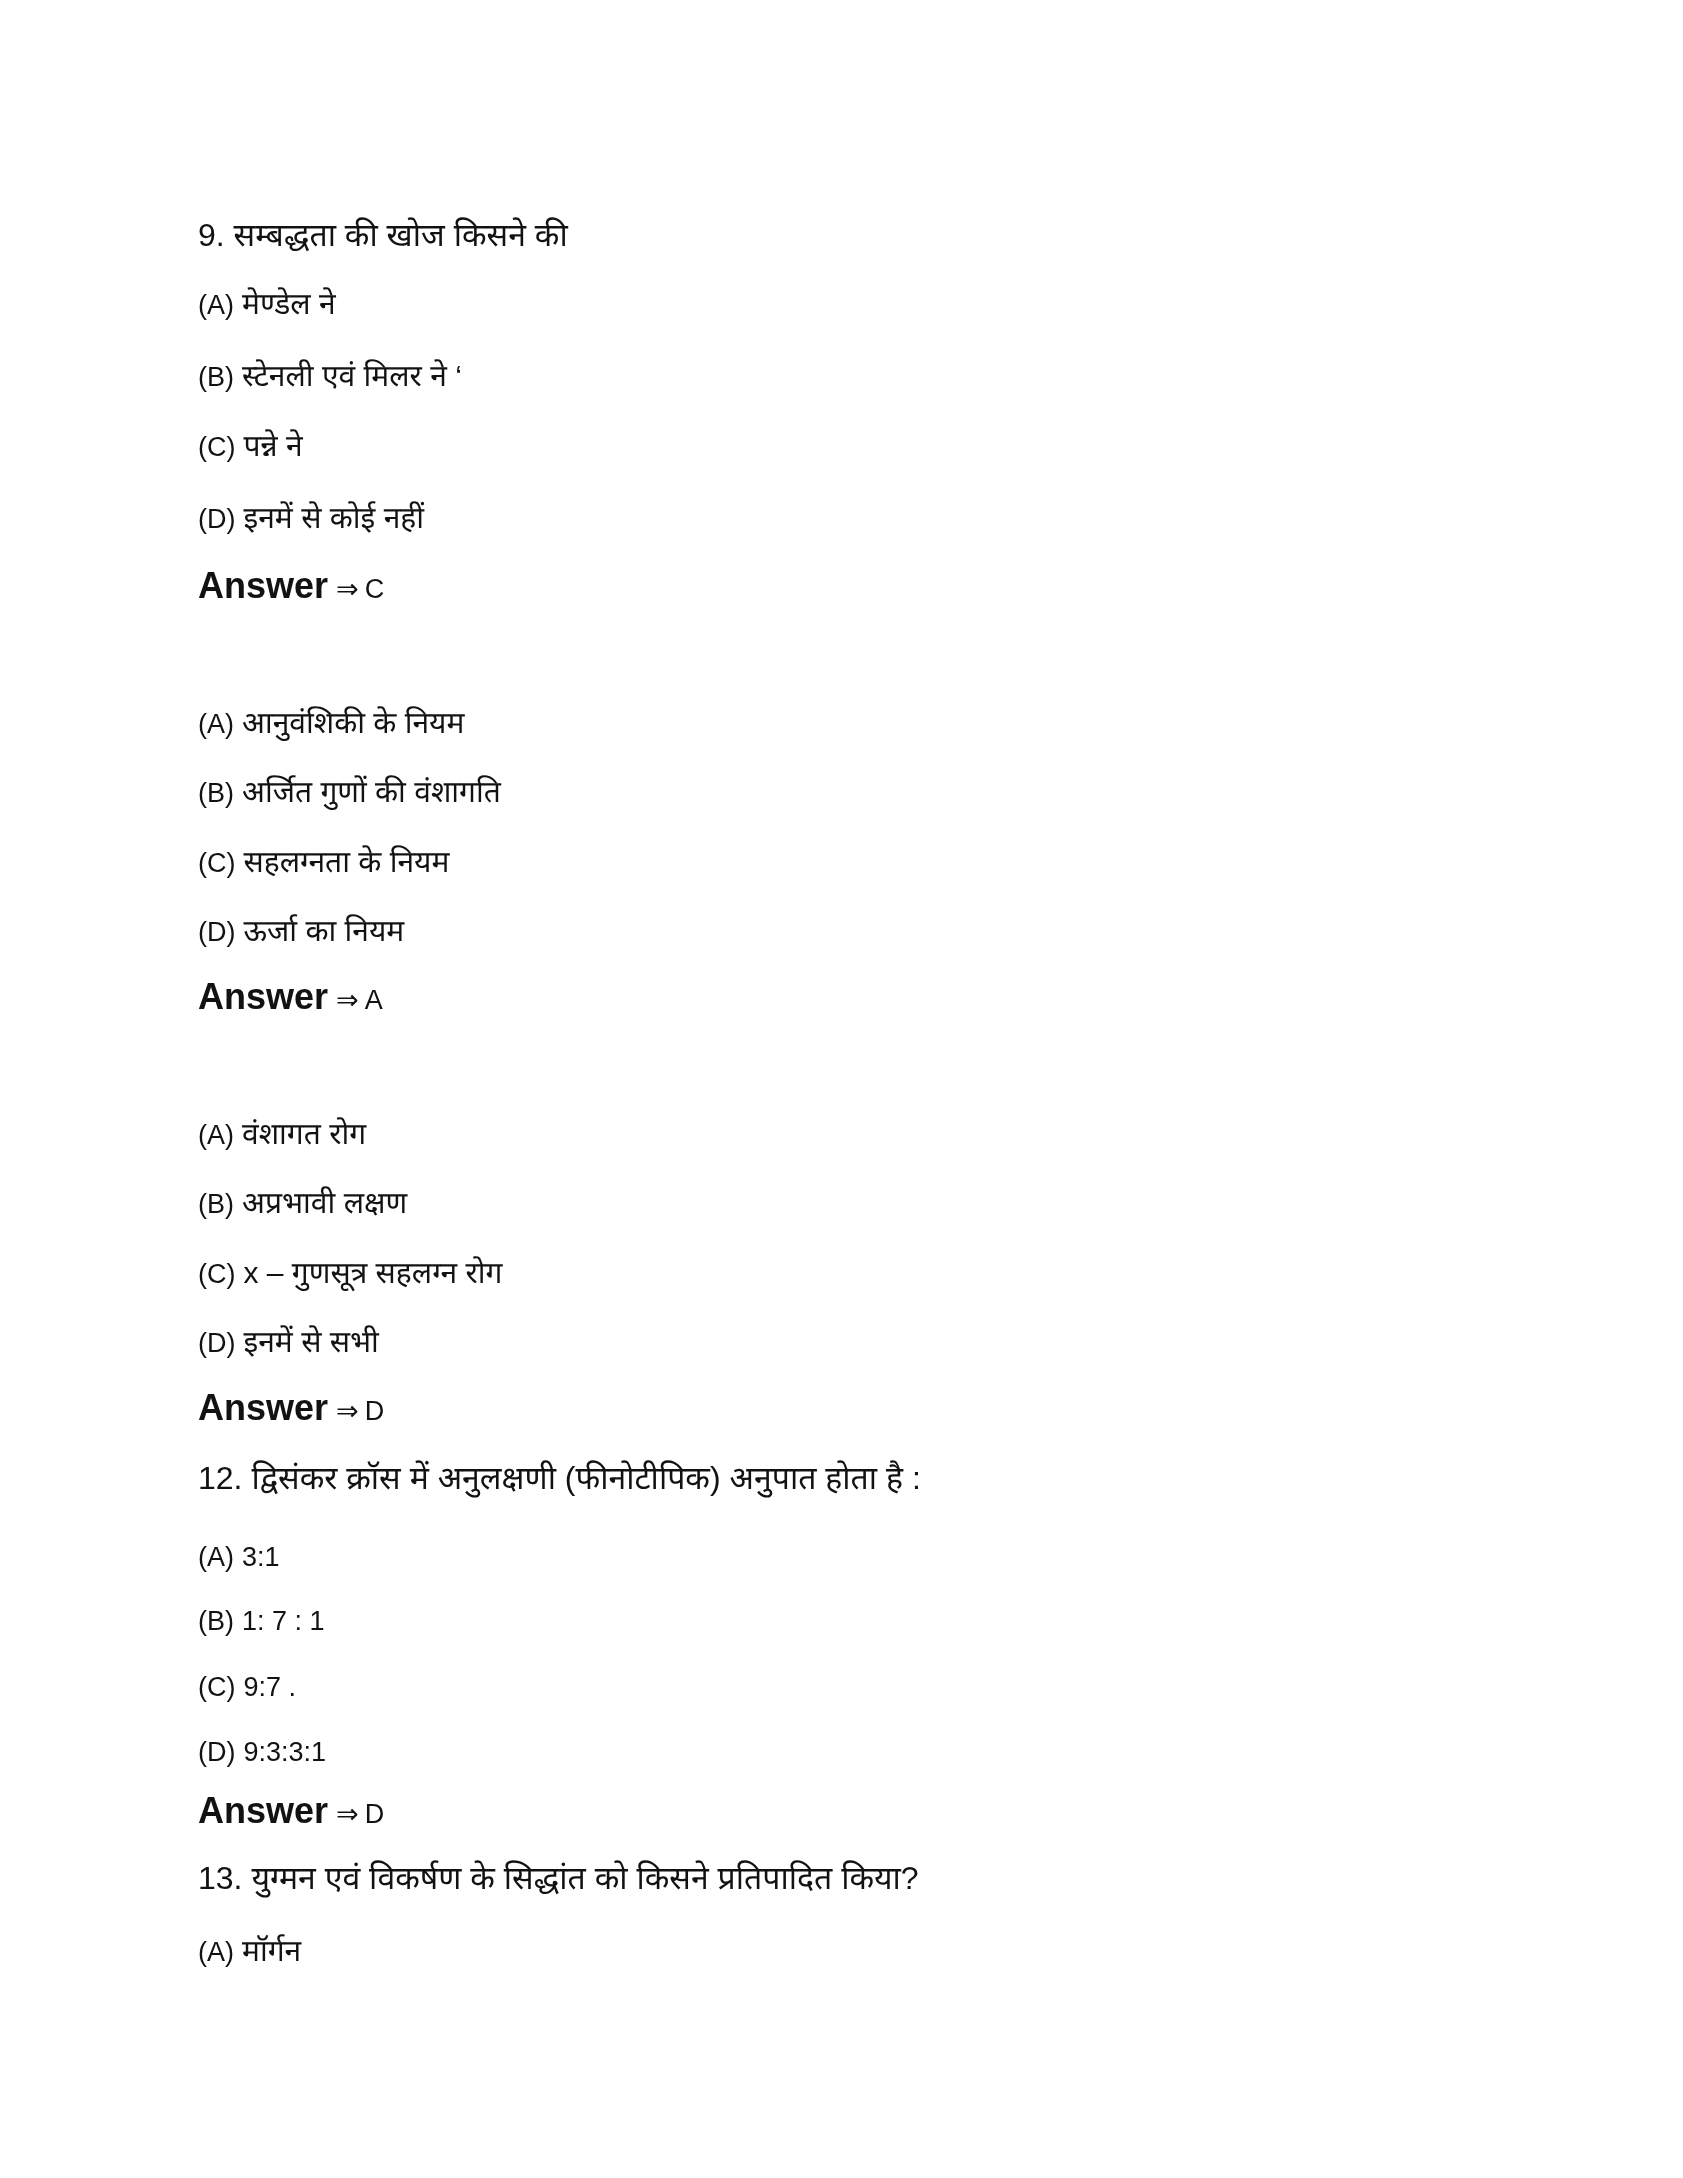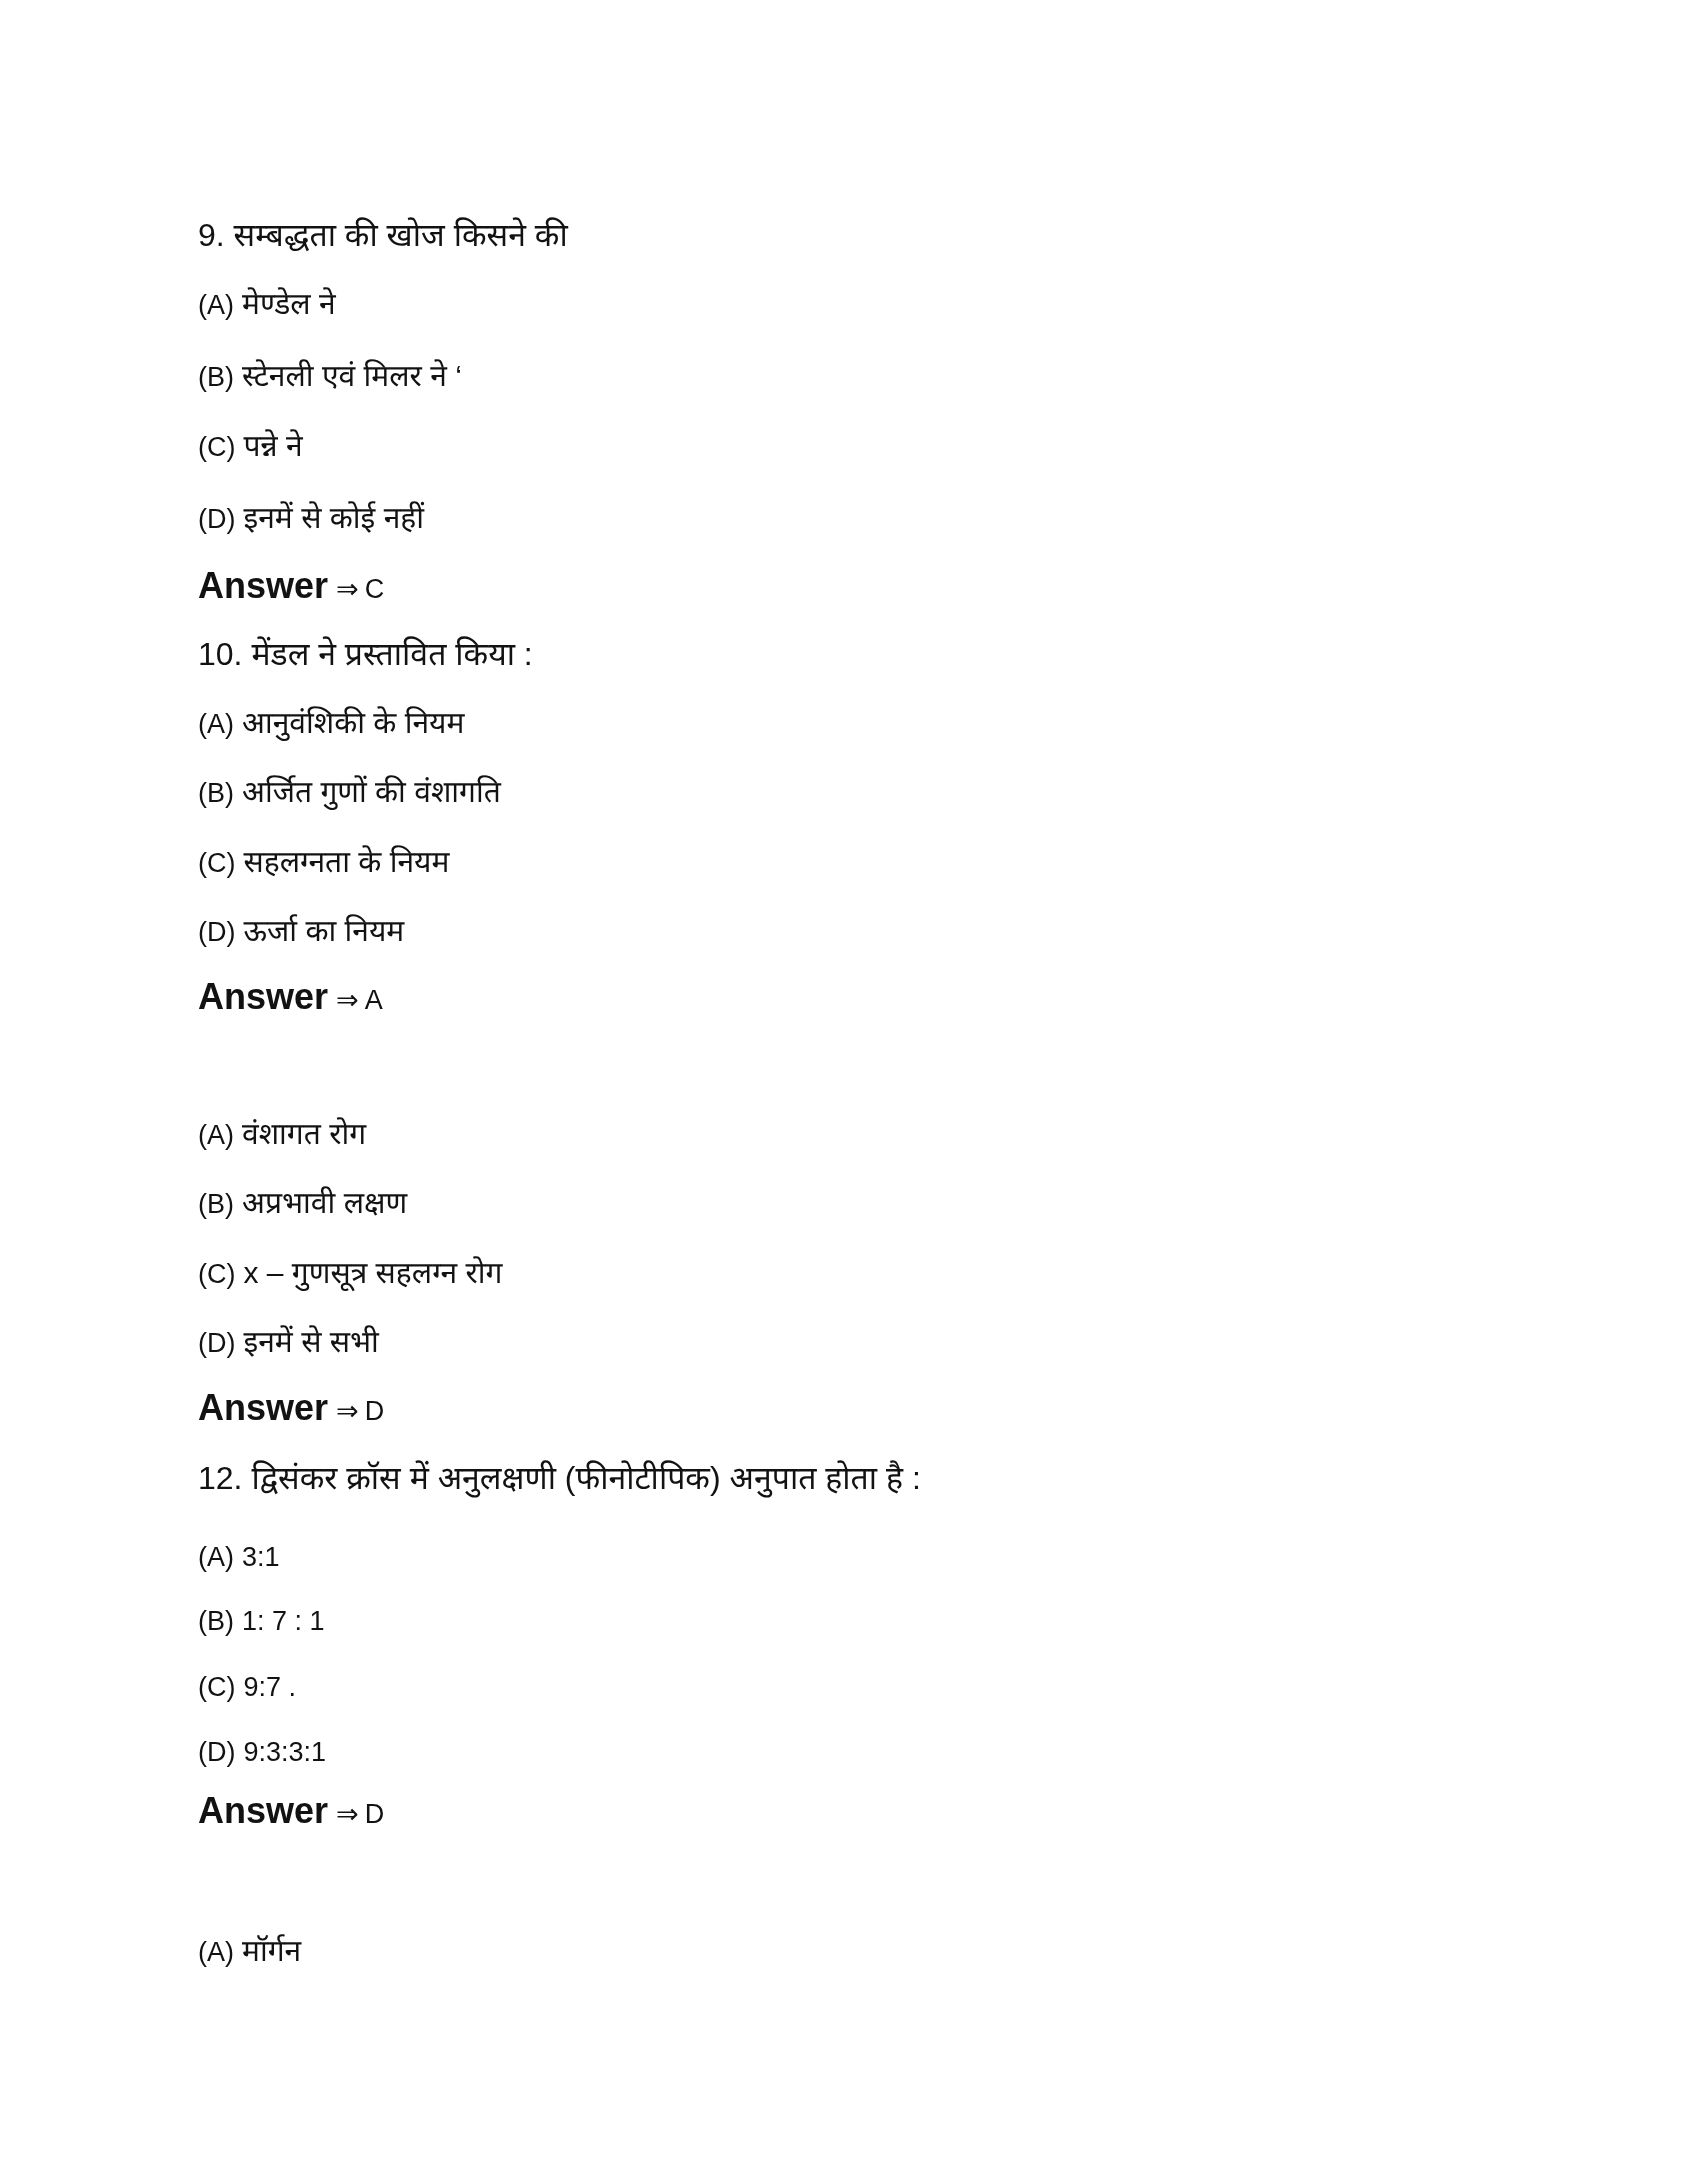--- a/index.html
+++ b/index.html
@@ -33,24 +33,20 @@
   <div class="line" style="top:407px">
     <span class="opt-label">(C)</span><span>पन्ने ने</span>
   </div>
   <div class="line" style="top:479px">
     <span class="opt-label">(D)</span><span>इनमें से कोई नहीं</span>
   </div>
   <div class="line" style="top:547px">
     <span class="ans-label">Answer</span><span class="arrow">⇒</span><span class="ans-val">C</span>
   </div>
 
-  <div class="line q" style="top:615px">
-    <span>10.</span>
-    <span>मेंडल ने प्रस्तावित किया :</span>
-  </div>
   <div class="line" style="top:684px">
     <span class="opt-label">(A)</span><span>आनुवंशिकी के नियम</span>
   </div>
   <div class="line" style="top:753px">
     <span class="opt-label">(B)</span><span>अर्जित गुणों की वंशागति</span>
   </div>
   <div class="line" style="top:823px">
     <span class="opt-label">(C)</span><span>सहलग्नता के नियम</span>
   </div>
   <div class="line" style="top:892px">
@@ -89,18 +85,22 @@
   <div class="line latin" style="top:1648px">
     <span class="opt-label">(C)</span><span>9:7 .</span>
   </div>
   <div class="line latin" style="top:1713px">
     <span class="opt-label">(D)</span><span>9:3:3:1</span>
   </div>
   <div class="line" style="top:1772px">
     <span class="ans-label">Answer</span><span class="arrow">⇒</span><span class="ans-val">D</span>
   </div>
 
+  <div class="line q" style="top:1839px">
+    <span>13.</span>
+    <span>युग्मन एवं विकर्षण के सिद्धांत को किसने प्रतिपादित किया?</span>
+  </div>
   <div class="line" style="top:1912px">
     <span class="opt-label">(A)</span><span>मॉर्गन</span>
   </div>
 
 </div>
 
 
 </body></html>

